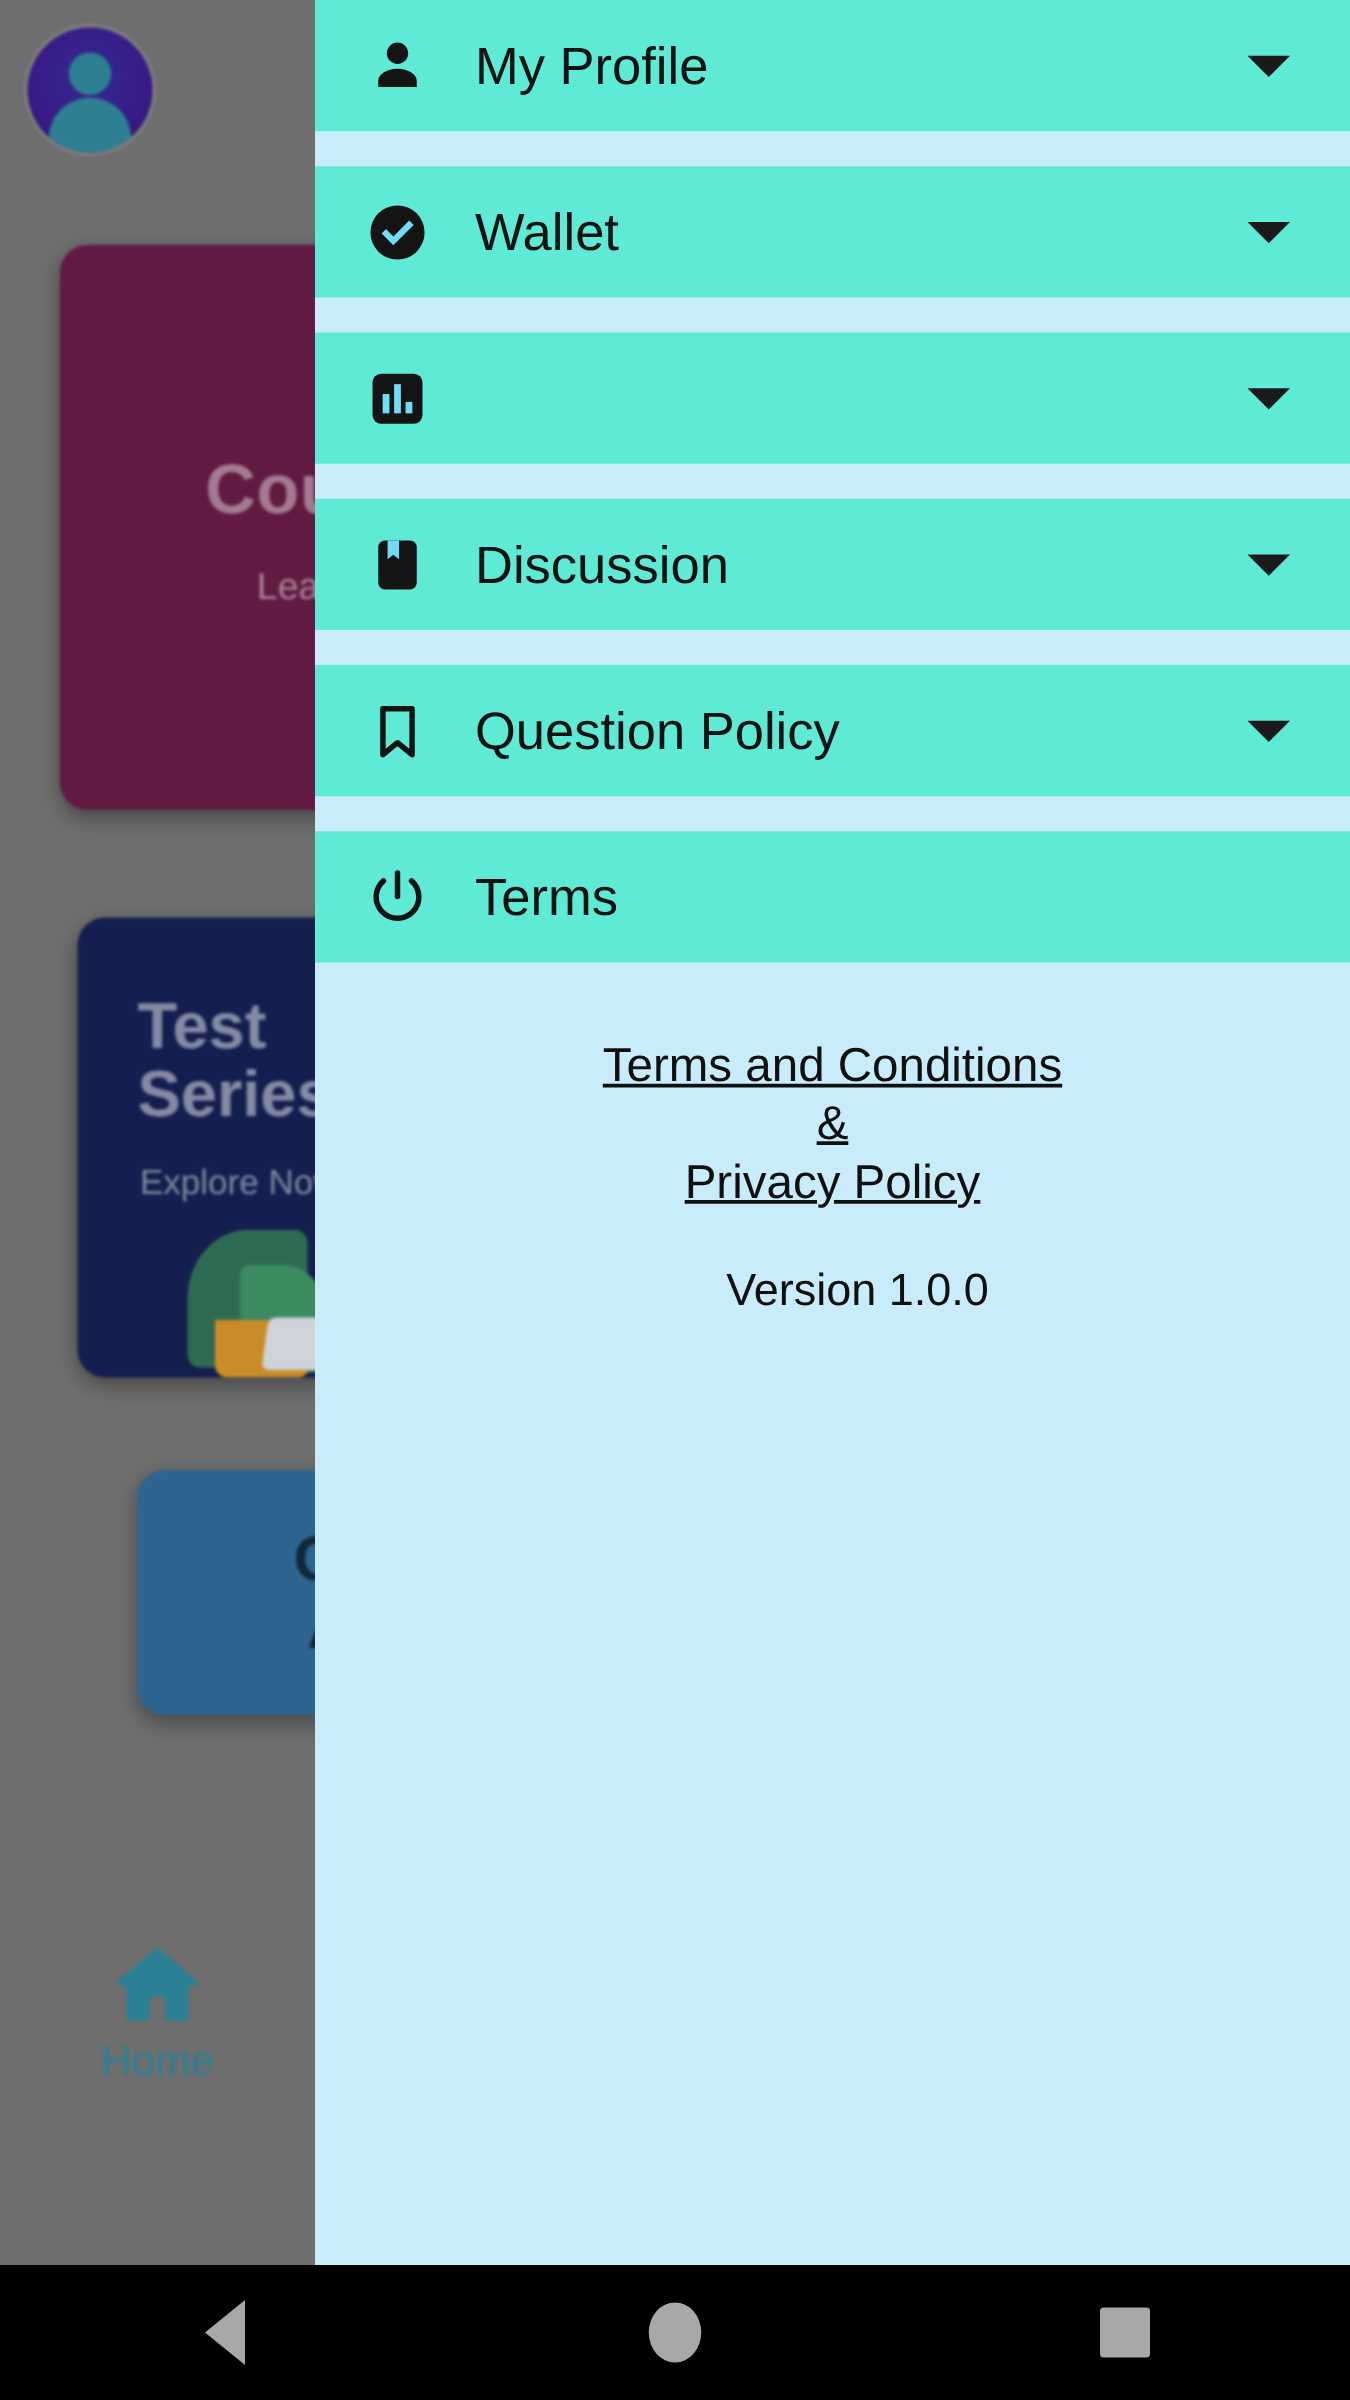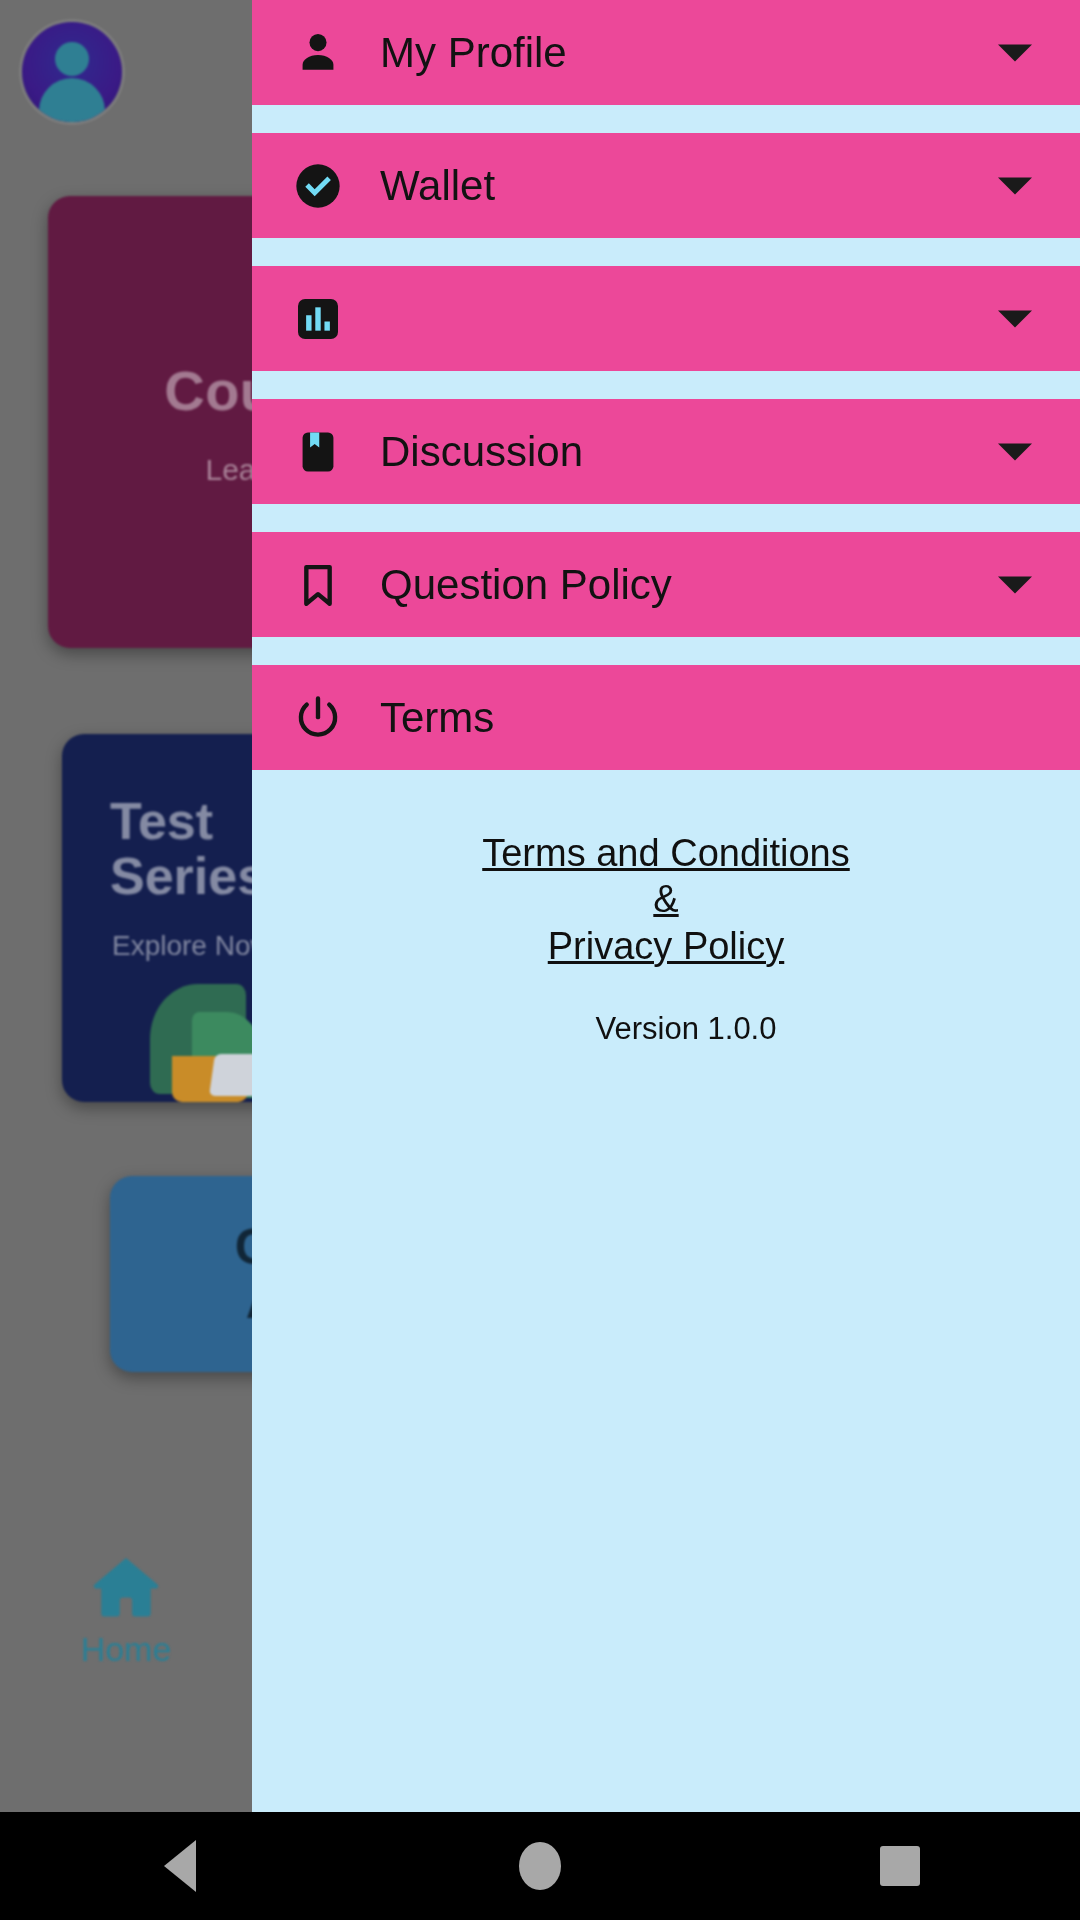--- a/index.html
+++ b/index.html
@@ -151,21 +151,21 @@
   #drawer {
     position:absolute;
     left:252px; top:0; width:828px; bottom:108px;
     background:#c9ecfb;
     z-index:5;
     overflow:hidden;
   }
   .menu-row {
     position:relative;
     height:105px;
-    background:#ec4899;
+    background:#5eead4;
     display:flex; align-items:center;
     padding:0 0 0 38px;
   }
   .menu-gap { height:28px; background:#c9ecfb; }
   .menu-icon {
     width:56px; height:56px;
     display:flex; align-items:center; justify-content:center;
     flex:0 0 auto;
   }
   .menu-icon svg { display:block; }
@@ -196,21 +196,21 @@
     line-height:1.22;
   }
   .legal-amp {
     display:block;
     font-size:38px; color:#101010;
     text-decoration:underline;
     line-height:1.22;
   }
   #version {
     margin-top:42px;
-    font-size:31px;
+    font-size:36px;
     color:#101010;
     margin-left:40px;
   }
 
   
   #sysnav {
     position:absolute; left:0; right:0; bottom:0;
     height:108px; background:#000;
     display:flex; align-items:center; justify-content:space-around;
     z-index:10;

